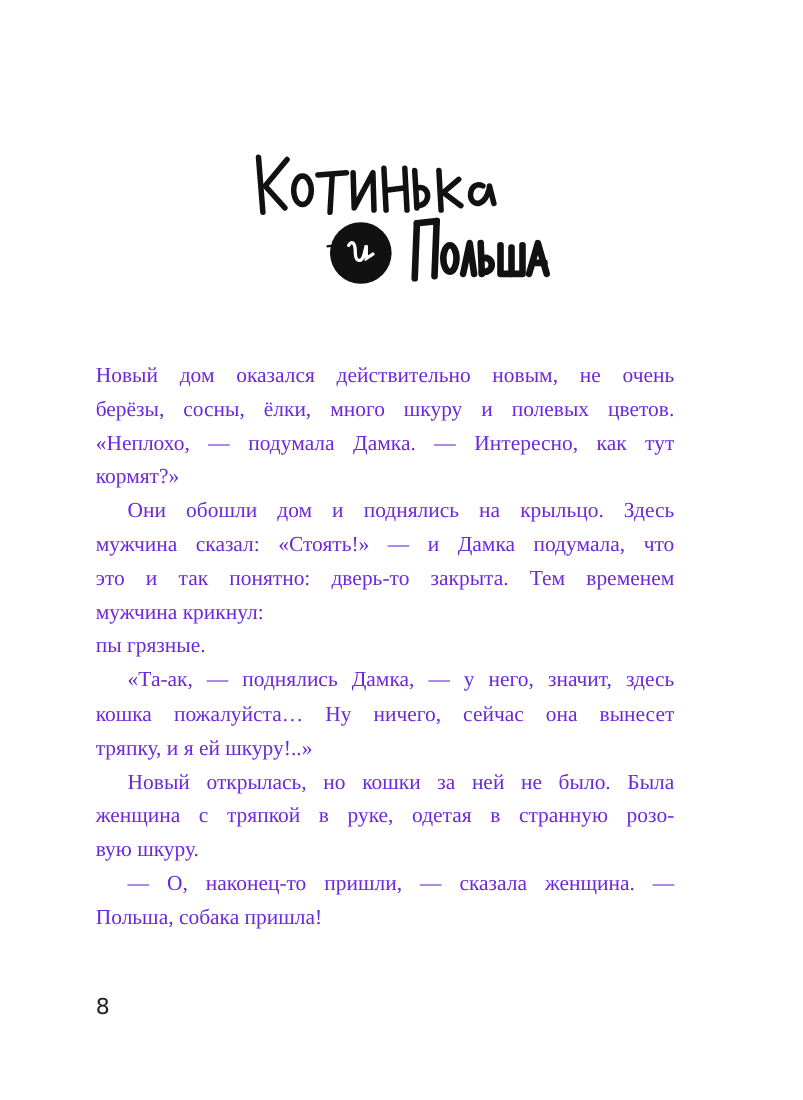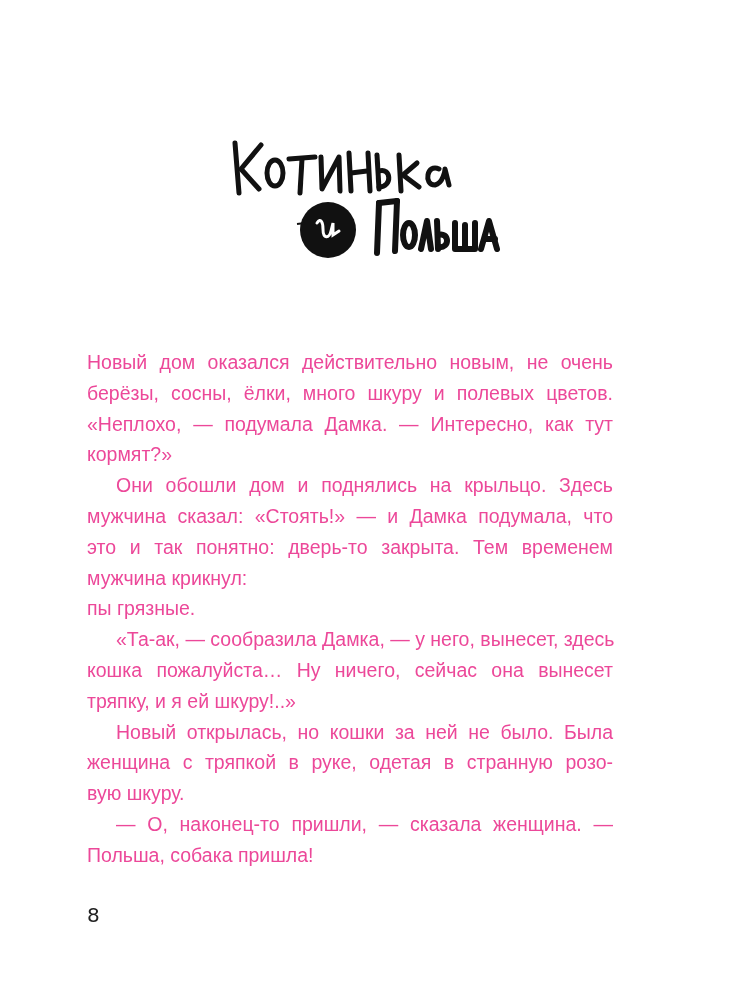--- a/index.html
+++ b/index.html
@@ -1,21 +1,21 @@
 <!DOCTYPE html>
 <html><head>
   <meta charset="utf-8">
   <style>
     html, body { margin: 0; padding: 0; background: #ffffff; }
     body { width: 730px; height: 1000px; position: relative; overflow: hidden; }
     .title-art { position: absolute; left: 225px; top: 125px; width: 290px; height: 140px; }
     .body-text {
-      position: absolute; left: 87px; top: 347px; width: 526px;
-      font-family: Liberation Sans, sans-serif;
-      font-size: 19.5px; line-height: 30.8px; color: #ec4899;
+      position: absolute; left: 87px; top: 327px; width: 526px;
+      font-family: Liberation Serif, serif;
+      font-size: 19.5px; line-height: 30.8px; color: #6d28d9;
     }
     .line { display: block; height: 30.8px; white-space: nowrap; text-align: justify; text-align-last: justify; }
     .line.last { text-align-last: left; }
     .line.indent { padding-left: 29px; }
     .page-number {
       position: absolute; left: 87px; top: 903px;
       font-family: "DejaVu Sans", "Liberation Sans", sans-serif;
       font-size: 20px; color: #222;
     }
   </style>
@@ -75,21 +75,21 @@
 <div class="body-text" id="body-text">
     <span class="line">Новый дом оказался действительно новым, не очень</span>
     <span class="line">берёзы, сосны, ёлки, много шкуру и полевых цветов.</span>
     <span class="line">«Неплохо, — подумала Дамка. — Интересно, как тут</span>
     <span class="line last">кормят?»</span>
     <span class="line indent">Они обошли дом и поднялись на крыльцо. Здесь</span>
     <span class="line">мужчина сказал: «Стоять!» — и Дамка подумала, что</span>
     <span class="line">это и так понятно: дверь-то закрыта. Тем временем</span>
     <span class="line last">мужчина крикнул:</span>
     <span class="line last">пы грязные.</span>
-    <span class="line indent">«Та-ак, — сообразила Дамка, — у него, вынесет, здесь</span>
+    <span class="line indent">«Та-ак, — поднялись Дамка, — у него, значит, здесь</span>
     <span class="line">кошка пожалуйста… Ну ничего, сейчас она вынесет</span>
     <span class="line last">тряпку, и я ей шкуру!..»</span>
     <span class="line indent">Новый открылась, но кошки за ней не было. Была</span>
     <span class="line">женщина с тряпкой в руке, одетая в странную розо-</span>
     <span class="line last">вую шкуру.</span>
     <span class="line indent">— О, наконец-то пришли, — сказала женщина. —</span>
     <span class="line last">Польша, собака пришла!</span>
   </div>
 
 <div class="page-number">8</div>

